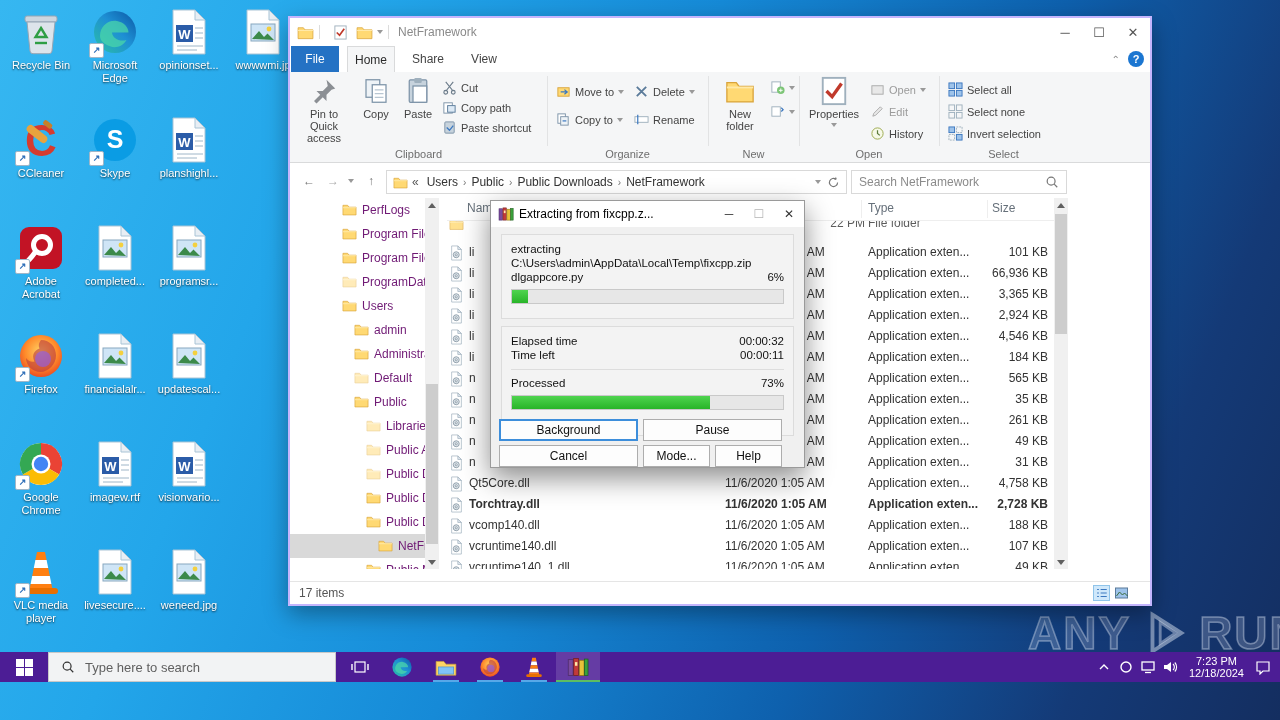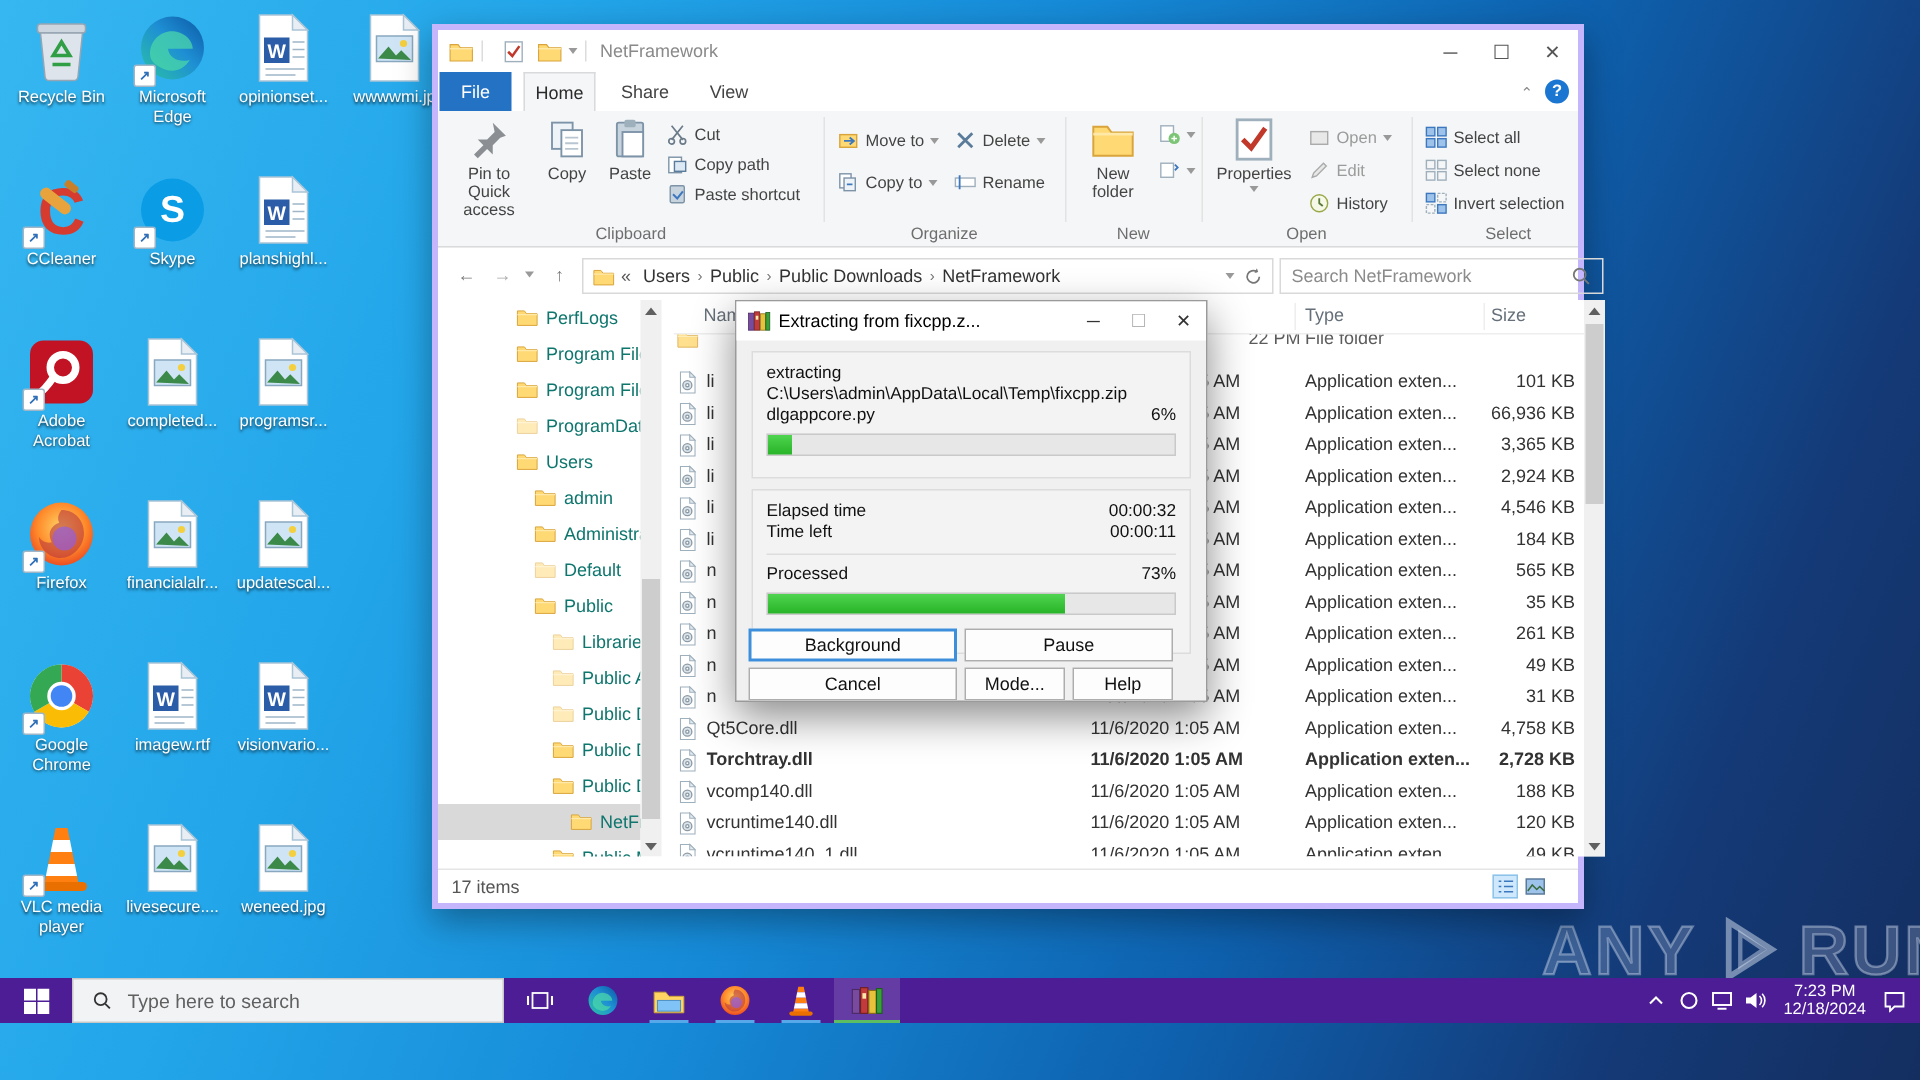--- a/index.html
+++ b/index.html
@@ -11,22 +11,22 @@
   .dicon .ibox{position:relative;width:48px;height:48px;margin:0 auto}
   .dicon .lbl{margin-top:3px;font-size:11px;line-height:13px;color:#fff;
               text-shadow:0 1px 2px rgba(0,0,0,.75);word-wrap:break-word;padding:0 1px}
   .sc{position:absolute;left:-2px;bottom:-2px;width:13px;height:13px;background:#fff;
       border:1px solid #9fb6c8;border-radius:2px;font-size:9px;line-height:12px;color:#2f6fb8;font-weight:bold}
   
   .watermark{position:absolute;left:1028px;top:606px;display:flex;align-items:center;gap:8px;
              font-size:46px;font-weight:bold;letter-spacing:2px;
              color:rgba(225,232,244,.20);-webkit-text-stroke:1.5px rgba(215,225,240,.42);}
   
-  .win{position:absolute;left:288px;top:16px;width:768px;height:590px;background:#fff;
-       border:4px solid #c4b5fd;box-shadow:0 8px 22px rgba(0,0,0,.35);box-sizing:border-box;font-size:12px;color:#333}
+  .win{position:absolute;left:288px;top:16px;width:864px;height:590px;background:#fff;
+       border:2px solid #c4b5fd;box-shadow:0 8px 22px rgba(0,0,0,.35);box-sizing:border-box;font-size:12px;color:#333}
   .tbar{position:absolute;left:0;top:0;width:100%;height:28px;background:#fff;display:flex;align-items:center}
   .qic{width:17px;height:15px;margin-left:7px;display:inline-block}
   .qsep{width:1px;height:14px;background:#dcdcdc;margin:0 5px}
   .wtitle{color:#8a8a8a;font-size:12px;margin-left:4px;flex:1}
   .wctl{width:34px;height:26px;display:flex;align-items:center;justify-content:center;color:#555;font-size:13px}
   .tabs{position:absolute;left:0;top:28px;width:100%;height:26px;background:#fff;border-bottom:1px solid #d9dadb}
   .tab{position:absolute;top:0;height:26px;line-height:26px;text-align:center;font-size:12px;color:#444}
   .tab.file{left:1px;width:48px;background:#2472c4;color:#fff}
   .tab.sel{background:#f5f6f7;border:1px solid #d9dadb;border-bottom:none;color:#2b2b2b;box-sizing:border-box}
   .helpq{position:absolute;right:6px;top:5px;width:16px;height:16px;border-radius:50%;background:#1b76d1;
@@ -48,21 +48,21 @@
   .abox{position:absolute;left:96px;top:2px;width:461px;height:24px;border:1px solid #d9d9d9;box-sizing:border-box;
         display:flex;align-items:center;font-size:12px;color:#333}
   .crumb{padding:0 4px;white-space:nowrap}
   .csep{color:#777;font-size:10px;padding:0 1px}
   .sbox{position:absolute;left:561px;top:2px;width:216px;height:24px;border:1px solid #d9d9d9;box-sizing:border-box;display:flex;align-items:center}
   .sbox input{border:none;outline:none;flex:1;font-size:12px;padding-left:7px;color:#333;font-family:"Liberation Sans",sans-serif}
   .sbox input::placeholder{color:#8b8b8b}
   
   .content{position:absolute;left:0;top:180px;width:778px;height:371px;overflow:hidden;background:#fff}
   .tree{position:absolute;left:0;top:0;width:149px;height:100%;overflow:hidden}
-  .titem{position:absolute;height:24px;line-height:24px;white-space:nowrap;overflow:hidden;width:135px;font-size:12px;color:#0f766e}
+  .titem{position:absolute;height:24px;line-height:24px;white-space:nowrap;overflow:hidden;width:135px;font-size:12px;color:#701a75}
   .titem .fic{position:absolute;top:5px;width:15px;height:13px}
   .titem.selbg{background:#d9d9d9}
   .titem.fade .fic{opacity:.5}
   .list{position:absolute;left:157px;top:0;width:607px;height:100%;overflow:hidden}
   .lhdr{position:absolute;left:0;top:0;width:100%;height:22px;border-bottom:1px solid #eee;font-size:12px;color:#66707a}
   .lhdr span{position:absolute;top:3px}
   .hsep{position:absolute;top:2px;height:18px;width:1px;background:#eee}
   .sortcaret{position:absolute;left:138px;top:1px;width:0;height:0;border:4px solid transparent;border-bottom:5px solid #9aa4ae}
   .lrow{position:absolute;left:0;width:100%;height:21px;line-height:21px;font-size:12px;color:#333;white-space:nowrap}
   .lrow .fi{position:absolute;left:2px;top:3px;width:15px;height:16px}
@@ -1083,21 +1083,21 @@
               <svg viewBox="0 0 17 18" width="100%" height="100%">
                 <path d="M3 1h7l4 4v12H3z" fill="#fff" stroke="#9fb0bd" stroke-width=".8"></path>
                 <path d="M10 1l4 4h-4z" fill="#e4ebf1" stroke="#9fb0bd" stroke-width=".8"></path>
                 <circle cx="8.2" cy="11" r="3.4" fill="#dde5ea" stroke="#8b9aa6"></circle>
                 <circle cx="8.2" cy="11" r="1.2" fill="#fff" stroke="#8b9aa6"></circle>
               </svg>
             </span>
             <span class="nm">vcruntime140.dll</span>
             <span class="dt">11/6/2020 1:05 AM</span>
             <span class="tp">Application exten...</span>
-            <span class="sz">120 KB</span>
+            <span class="sz">107 KB</span>
           </div>
           <div class="lrow" style="top: 359px;">
             <span class="fi">
               <svg viewBox="0 0 17 18" width="100%" height="100%">
                 <path d="M3 1h7l4 4v12H3z" fill="#fff" stroke="#9fb0bd" stroke-width=".8"></path>
                 <path d="M10 1l4 4h-4z" fill="#e4ebf1" stroke="#9fb0bd" stroke-width=".8"></path>
                 <circle cx="8.2" cy="11" r="3.4" fill="#dde5ea" stroke="#8b9aa6"></circle>
                 <circle cx="8.2" cy="11" r="1.2" fill="#fff" stroke="#8b9aa6"></circle>
               </svg>
             </span>

